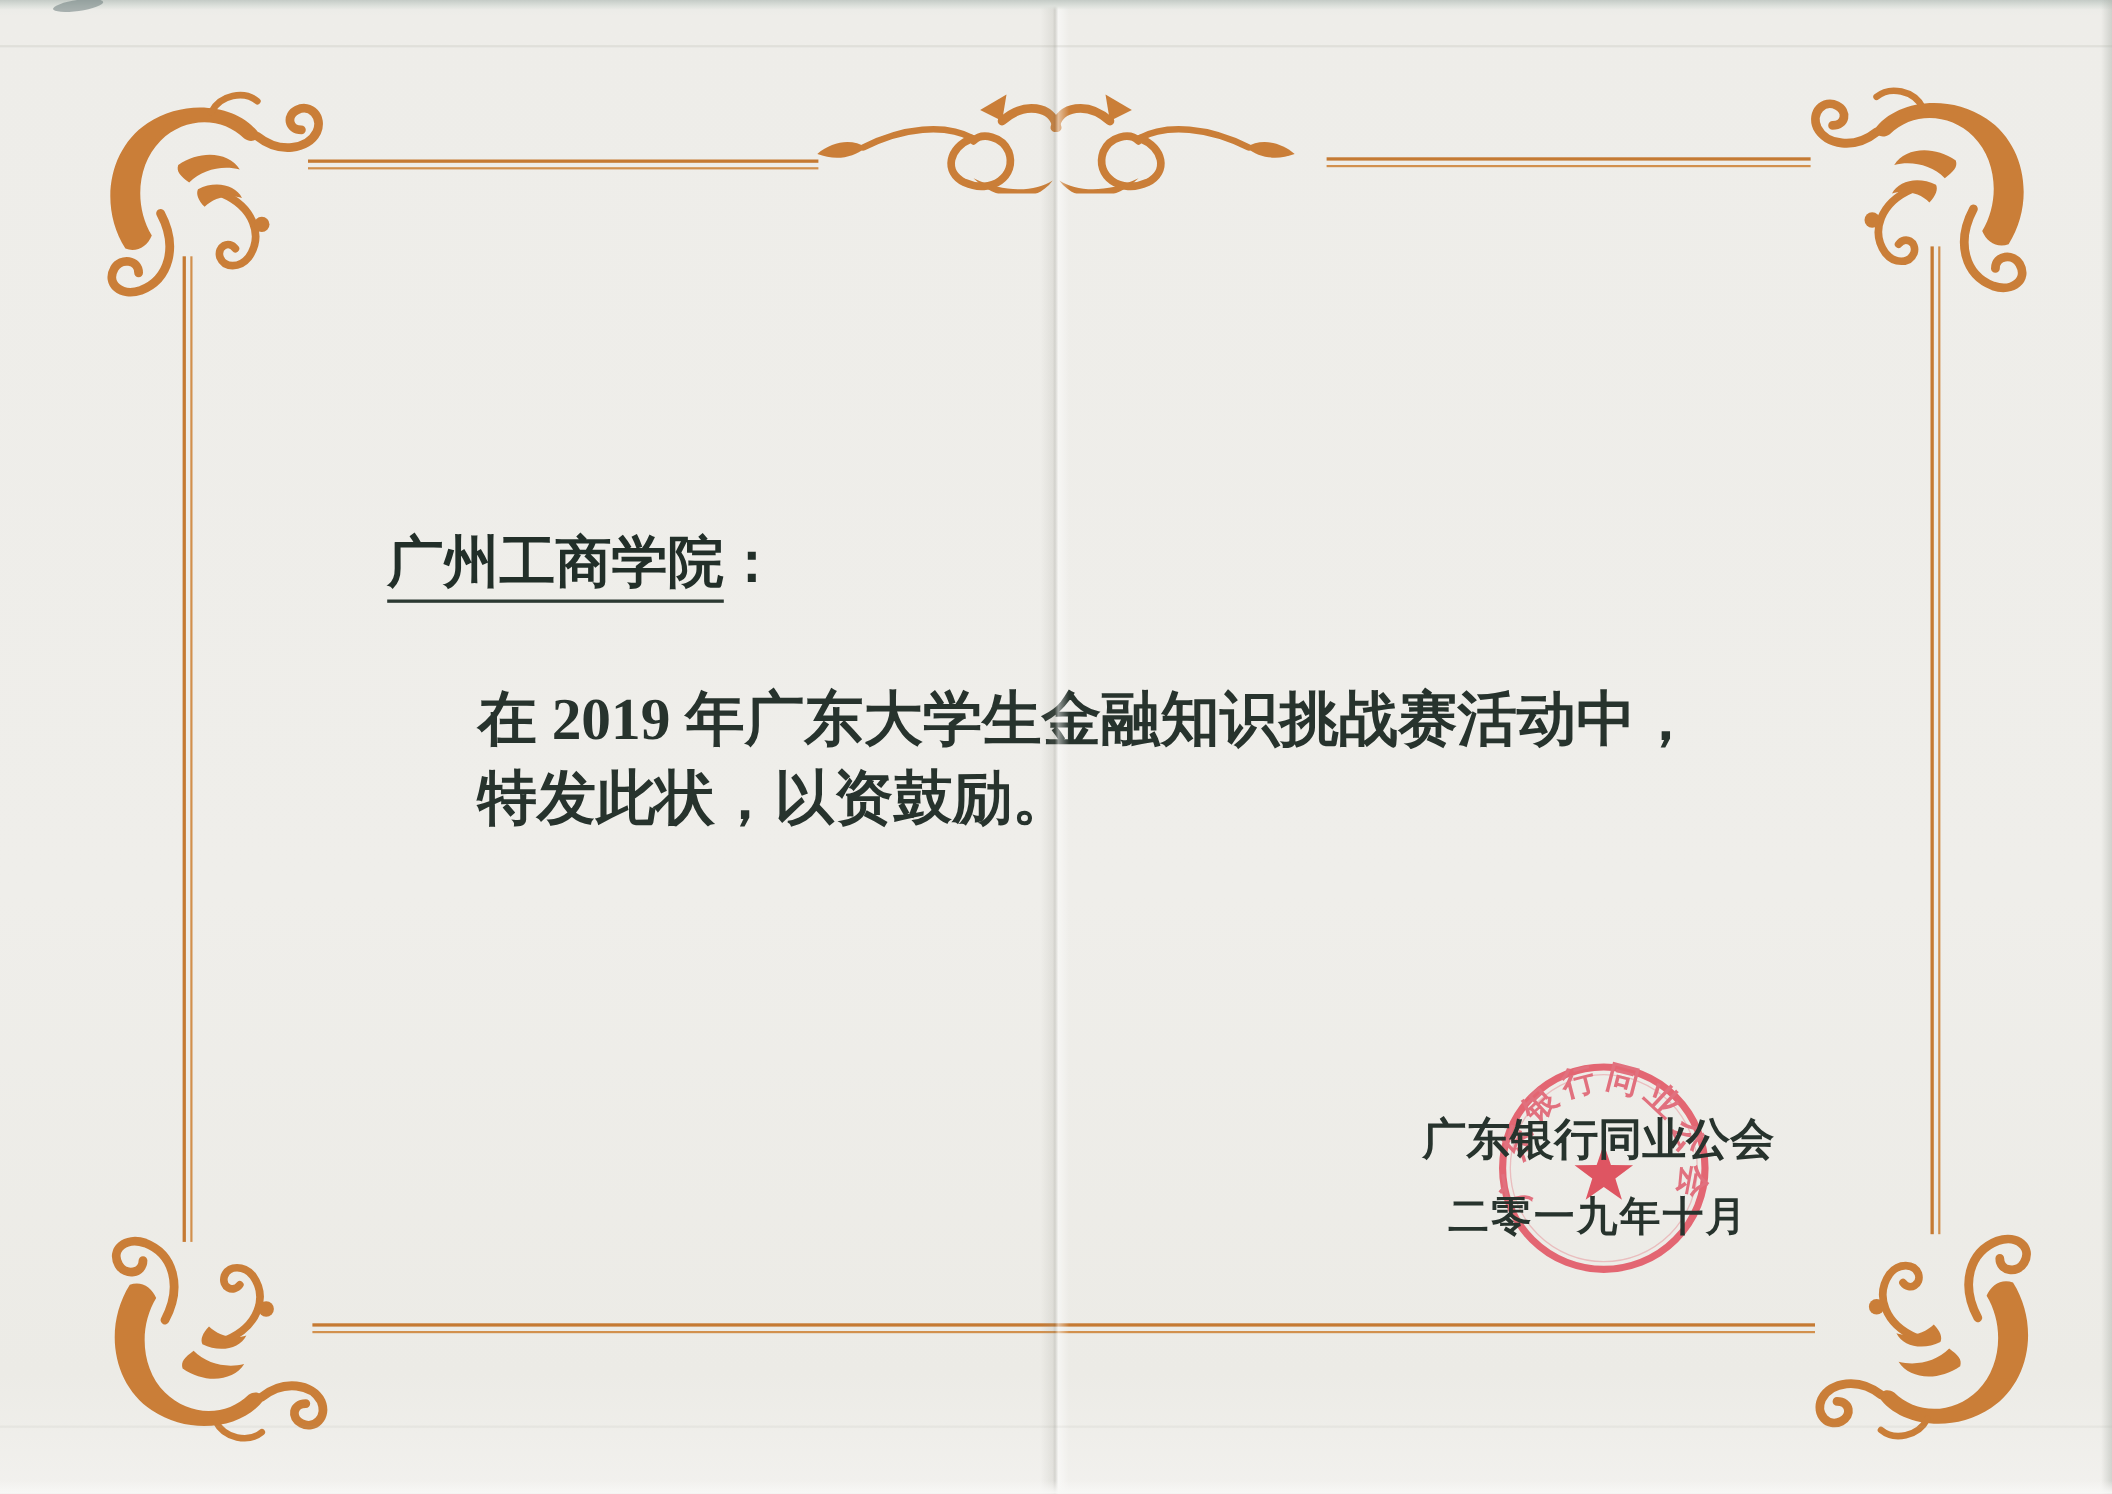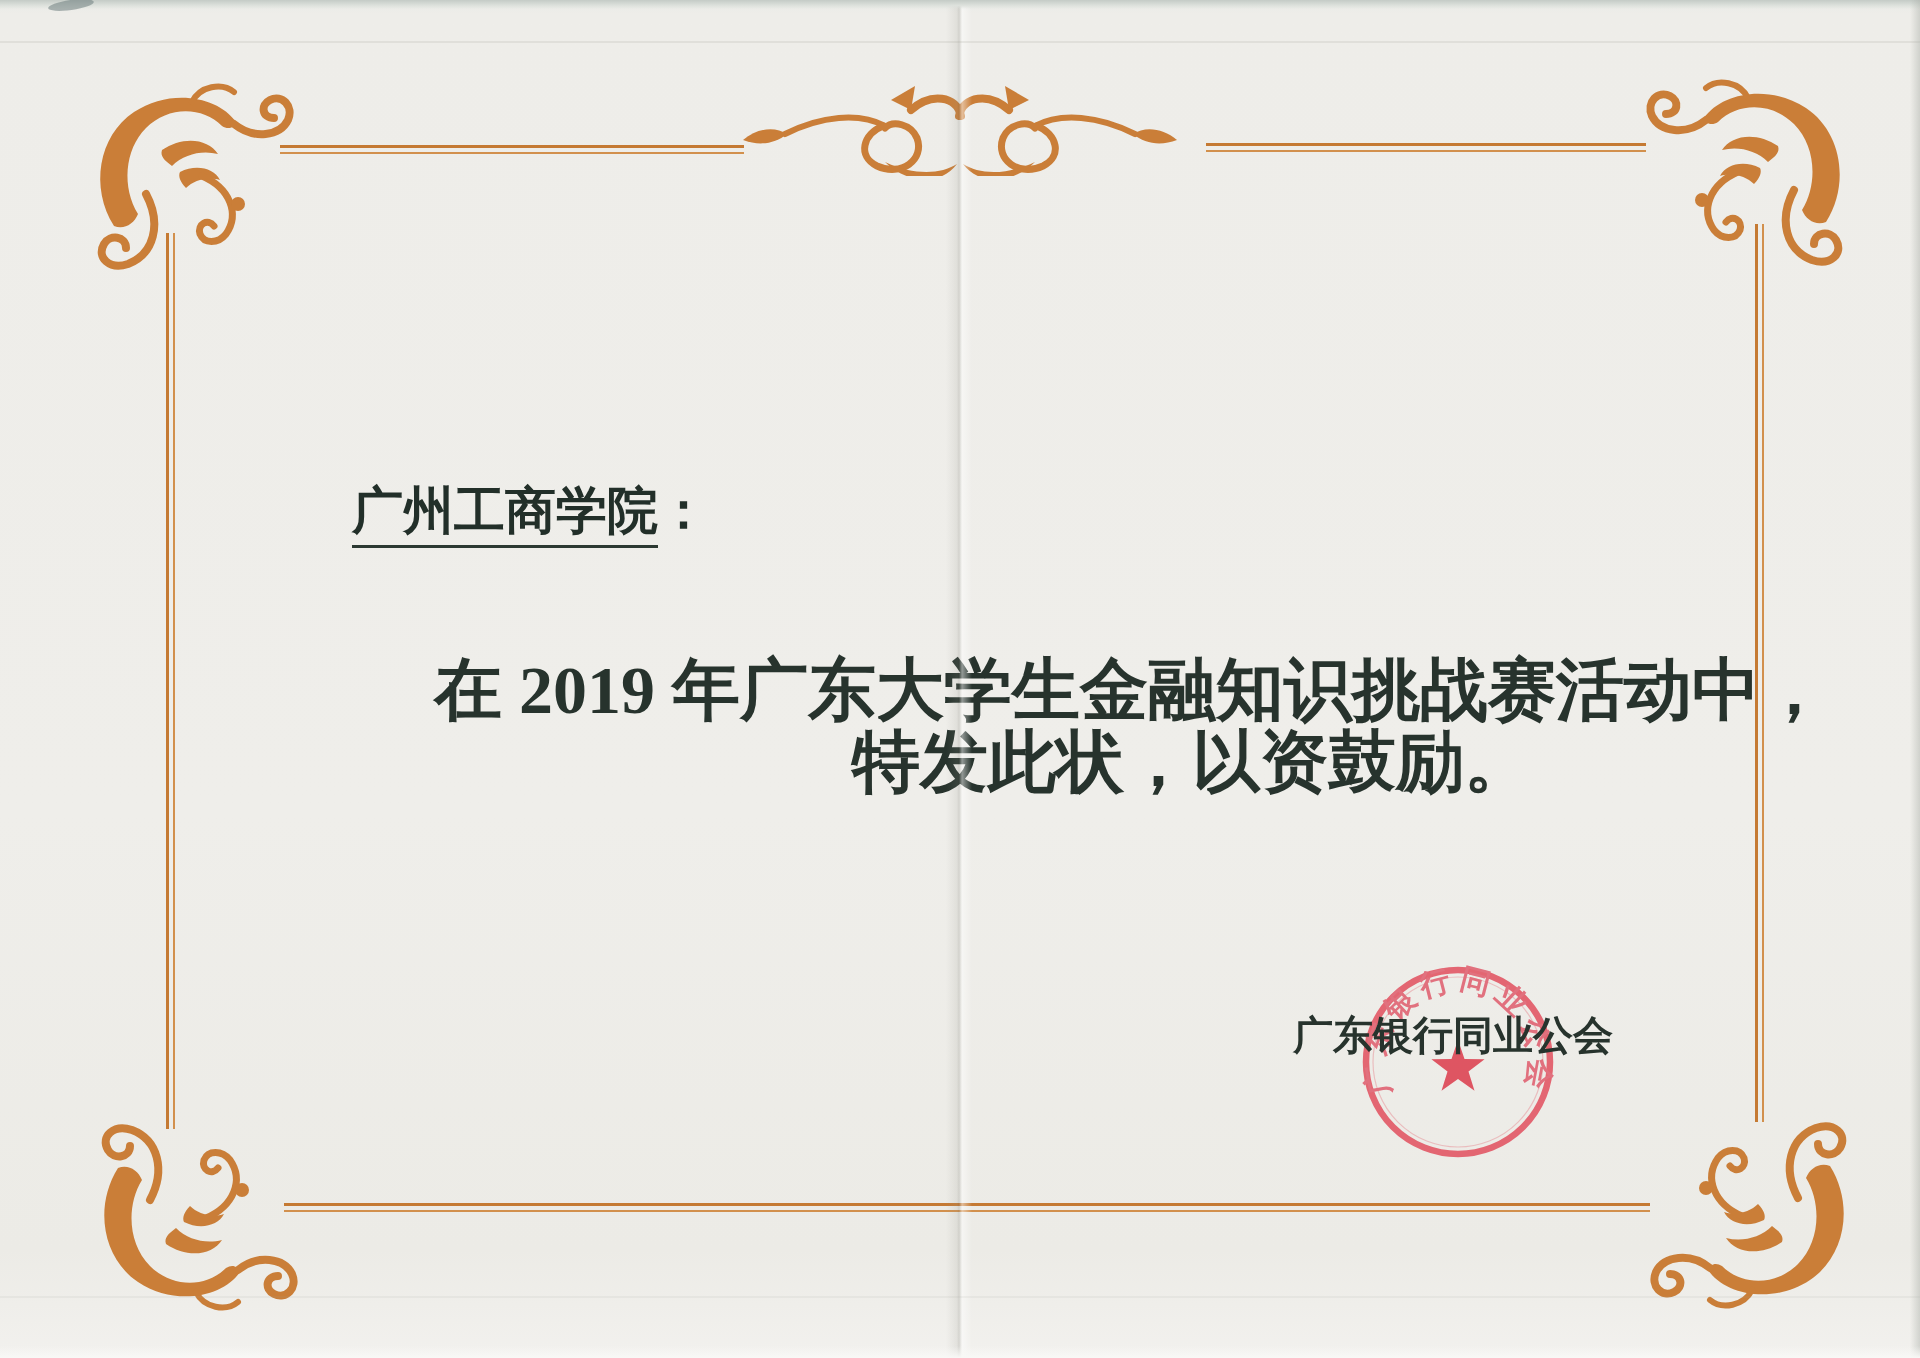--- a/index.html
+++ b/index.html
@@ -51,24 +51,23 @@
     letter-spacing:158px;white-space:nowrap;line-height:1;
     text-shadow:0 0 1px rgba(226,32,47,.6);
   }
   .recipient-line{
     position:absolute;left:352px;top:480px;white-space:nowrap;
     font-family:"Liberation Sans","DejaVu Sans",sans-serif;
     font-weight:bold;font-size:51px;color:#222f29;line-height:1.2;
   }
   .recipient-line .uline{border-bottom:3px solid #2c3932;padding-bottom:6px;text-align:center;}
   .body-text{
-    position:absolute;left:352px;top:654px;width:1180px;
-    font-size:68px;font-weight:bold;color:#27332d;line-height:72px;
+    position:absolute;left:352px;top:618px;width:1180px;
+    font-size:54px;font-weight:bold;color:#27332d;line-height:72px;
     white-space:nowrap;
-    text-align:right;
   }
   .body-text .indent{padding-left:82px;}
   .signature{
     position:absolute;left:1238px;top:1016px;width:430px;text-align:center;
     color:#27332d;font-weight:bold;
   }
   .sig-issuer{font-size:40px;line-height:1;white-space:nowrap;}
   .sig-date{font-size:37px;line-height:1;margin-top:32px;letter-spacing:2px;white-space:nowrap;}
   .seal{position:absolute;left:1348px;top:952px;width:220px;height:220px;opacity:.88;}
   .hidden-defs{position:absolute;width:0;height:0;overflow:hidden;}
@@ -140,20 +139,21 @@
     <circle cx="110" cy="110" r="92" fill="none" stroke="#e25462" stroke-width="6.5"></circle>
     <circle cx="110" cy="110" r="85" fill="none" stroke="#e25462" stroke-width="1.2" opacity="0.35"></circle>
     <polygon fill="#dd4150" transform="translate(110,116)" points="0,-28 6.5,-8.9 26.6,-8.7 10.5,3.4 16.5,22.7 0,11 -16.5,22.7 -10.5,3.4 -26.6,-8.7 -6.5,-8.9"></polygon>
     <text font-size="30" font-weight="bold" fill="#e06070" letter-spacing="6" font-family="Liberation Serif, DejaVu Serif, serif">
       <textPath href="#sealArc" startOffset="50%" text-anchor="middle">广东银行同业公会</textPath>
     </text>
   </svg>
 
   <div class="signature">
     <div class="sig-issuer">广东银行同业公会</div>
+    <div class="sig-date">二零一九年十月</div>
   </div>
 
   <div class="fold-center"></div>
   <div class="crease-h c1"></div>
   <div class="crease-h c2"></div>
   <div class="scan-edge-top"></div>
   <div class="scan-smudge"></div>
   <div class="scan-edge-right"></div>
   <div class="scan-edge-bottom"></div>
 </div>

